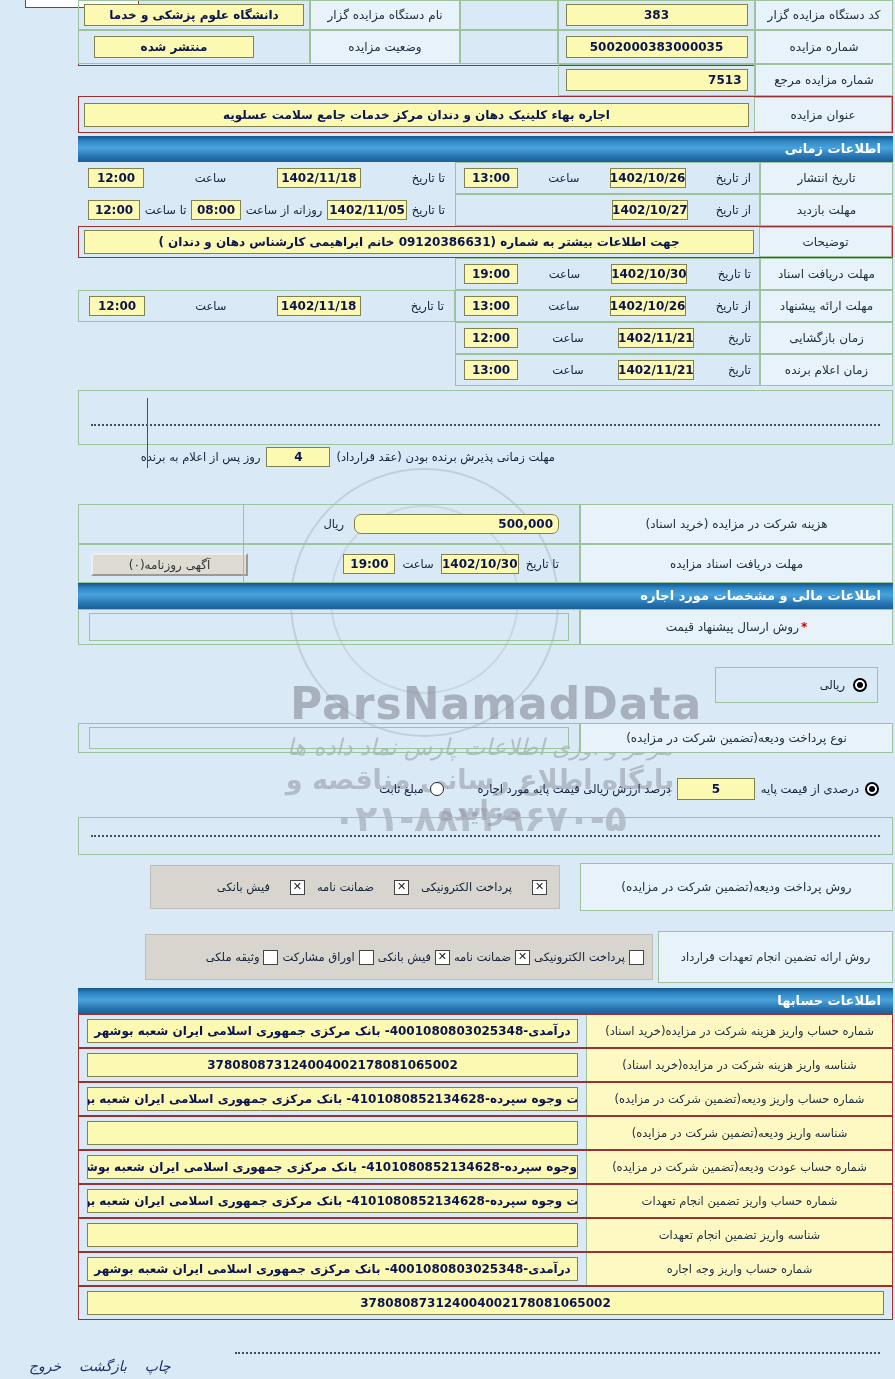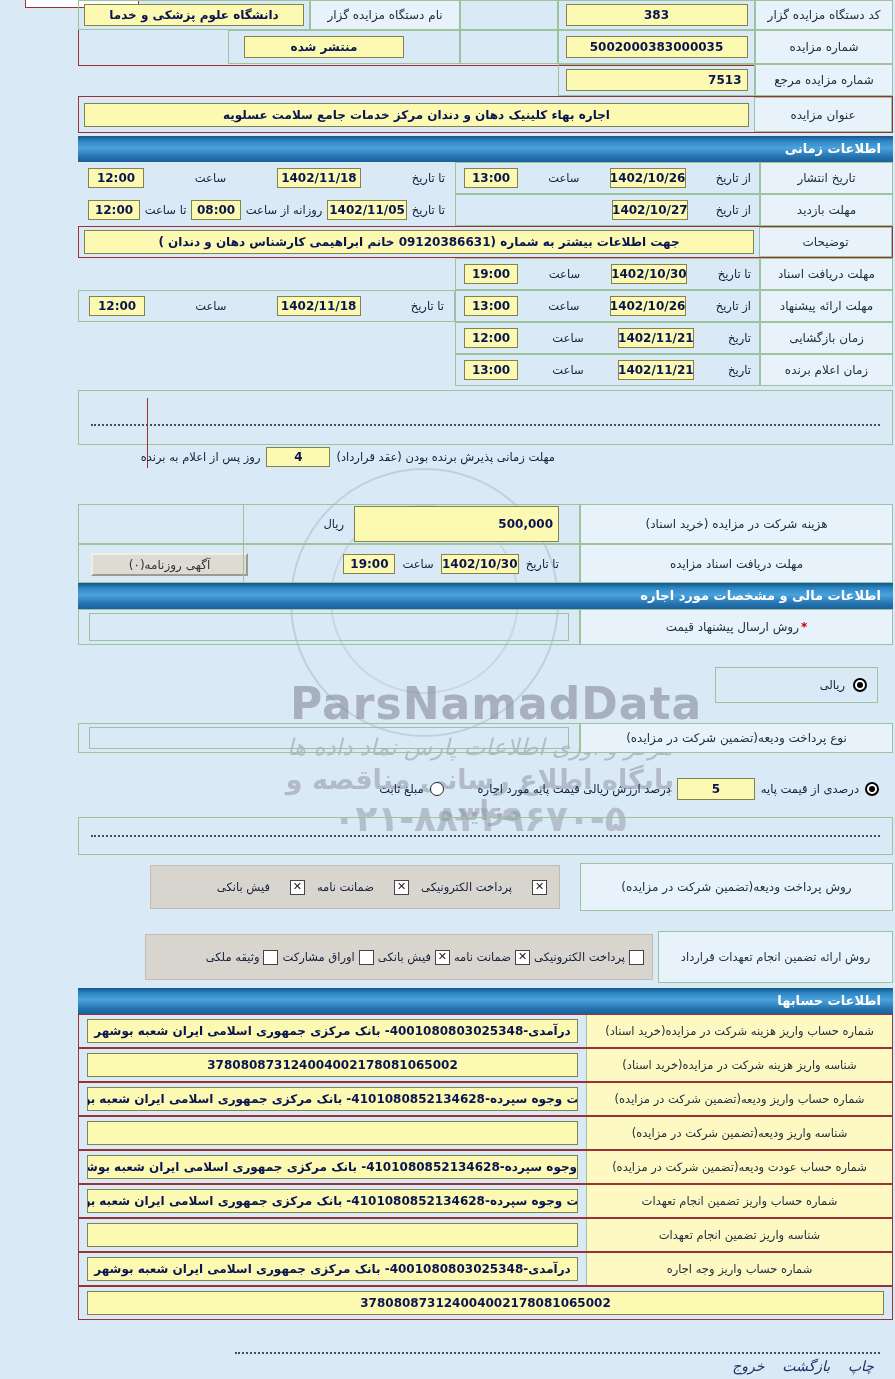--- a/index.html
+++ b/index.html
@@ -70,20 +70,21 @@
         <div class="f" style="flex:1;height:22px;margin:0 5px;">دانشگاه علوم پزشکی و خدما</div>
       </div>
     </div>
 
     <div class="row" style="top:30px;height:34px;">
       <div class="cell lbl" style="width:138px;">شماره مزایده</div>
       <div class="cell" style="width:197px;justify-content:center;">
         <div class="f" style="width:182px;height:22px;">5002000383000035</div>
       </div>
       <div class="cell" style="width:98px;"></div>
+      <div class="cell lbl" style="width:150px;">وضعیت مزایده</div>
       <div class="cell" style="width:232px;justify-content:flex-start;">
         <div class="f" style="width:160px;height:22px;margin-right:55px;">منتشر شده</div>
       </div>
     </div>
 
     <div class="row" style="top:64px;height:32px;">
       <div class="cell lbl" style="width:138px;">شماره مزایده مرجع</div>
       <div class="cell" style="width:197px;justify-content:center;text-align:right;">
         <div class="f fr" style="width:182px;height:22px;direction:rtl;">7513</div>
       </div>
@@ -202,21 +203,21 @@
       <div class="f s" style="width:64px;">4</div>
       <span class="cl">روز پس از اعلام به برنده</span>
     </div>
   </div>
 
 
   <div class="blk" style="left:78px;top:504px;width:815px;height:79px;">
     <div class="row" style="top:0;height:40px;">
       <div class="cell lbl" style="width:313px;">هزینه شرکت در مزایده (خرید اسناد)</div>
       <div class="cell" style="flex:1;justify-content:flex-start;padding-right:20px;gap:10px;">
-        <div class="f fr" style="width:205px;height:36px;direction:rtl;">500,000</div>
+        <div class="f fr" style="width:205px;height:20px;direction:rtl;border-radius:7px;">500,000</div>
         <span class="cl">ریال</span>
       </div>
     </div>
     <div class="row" style="top:40px;height:39px;">
       <div class="cell lbl" style="width:313px;">مهلت دریافت اسناد مزایده</div>
       <div class="cell" style="flex:1;justify-content:flex-start;padding-right:20px;gap:7px;position:relative;">
         <span class="cl">تا تاریخ</span>
         <div class="f s" style="width:78px;">1402/10/30</div>
         <span class="cl">ساعت</span>
         <div class="f s" style="width:52px;">19:00</div>
@@ -352,19 +353,19 @@
         </div>
     </div>
     <div class="arow">
       <div class="aval">
           <div class="f" style="flex:1;height:24px;">378080873124004002178081065002</div>
         </div>
     </div>
   </div>
 
   <div class="dots blk" style="left:235px;top:1352px;width:645px;"></div>
-  <div class="blk" style="left:0;right:14px;top:1358px;text-align:right;">
+  <div class="blk" style="left:0;right:0;top:1358px;text-align:left;padding-left:22px;">
     <a class="flink">چاپ</a>
     <a class="flink">بازگشت</a>
     <a class="flink">خروج</a>
   </div>
 
 </div>
 
 </body></html>

